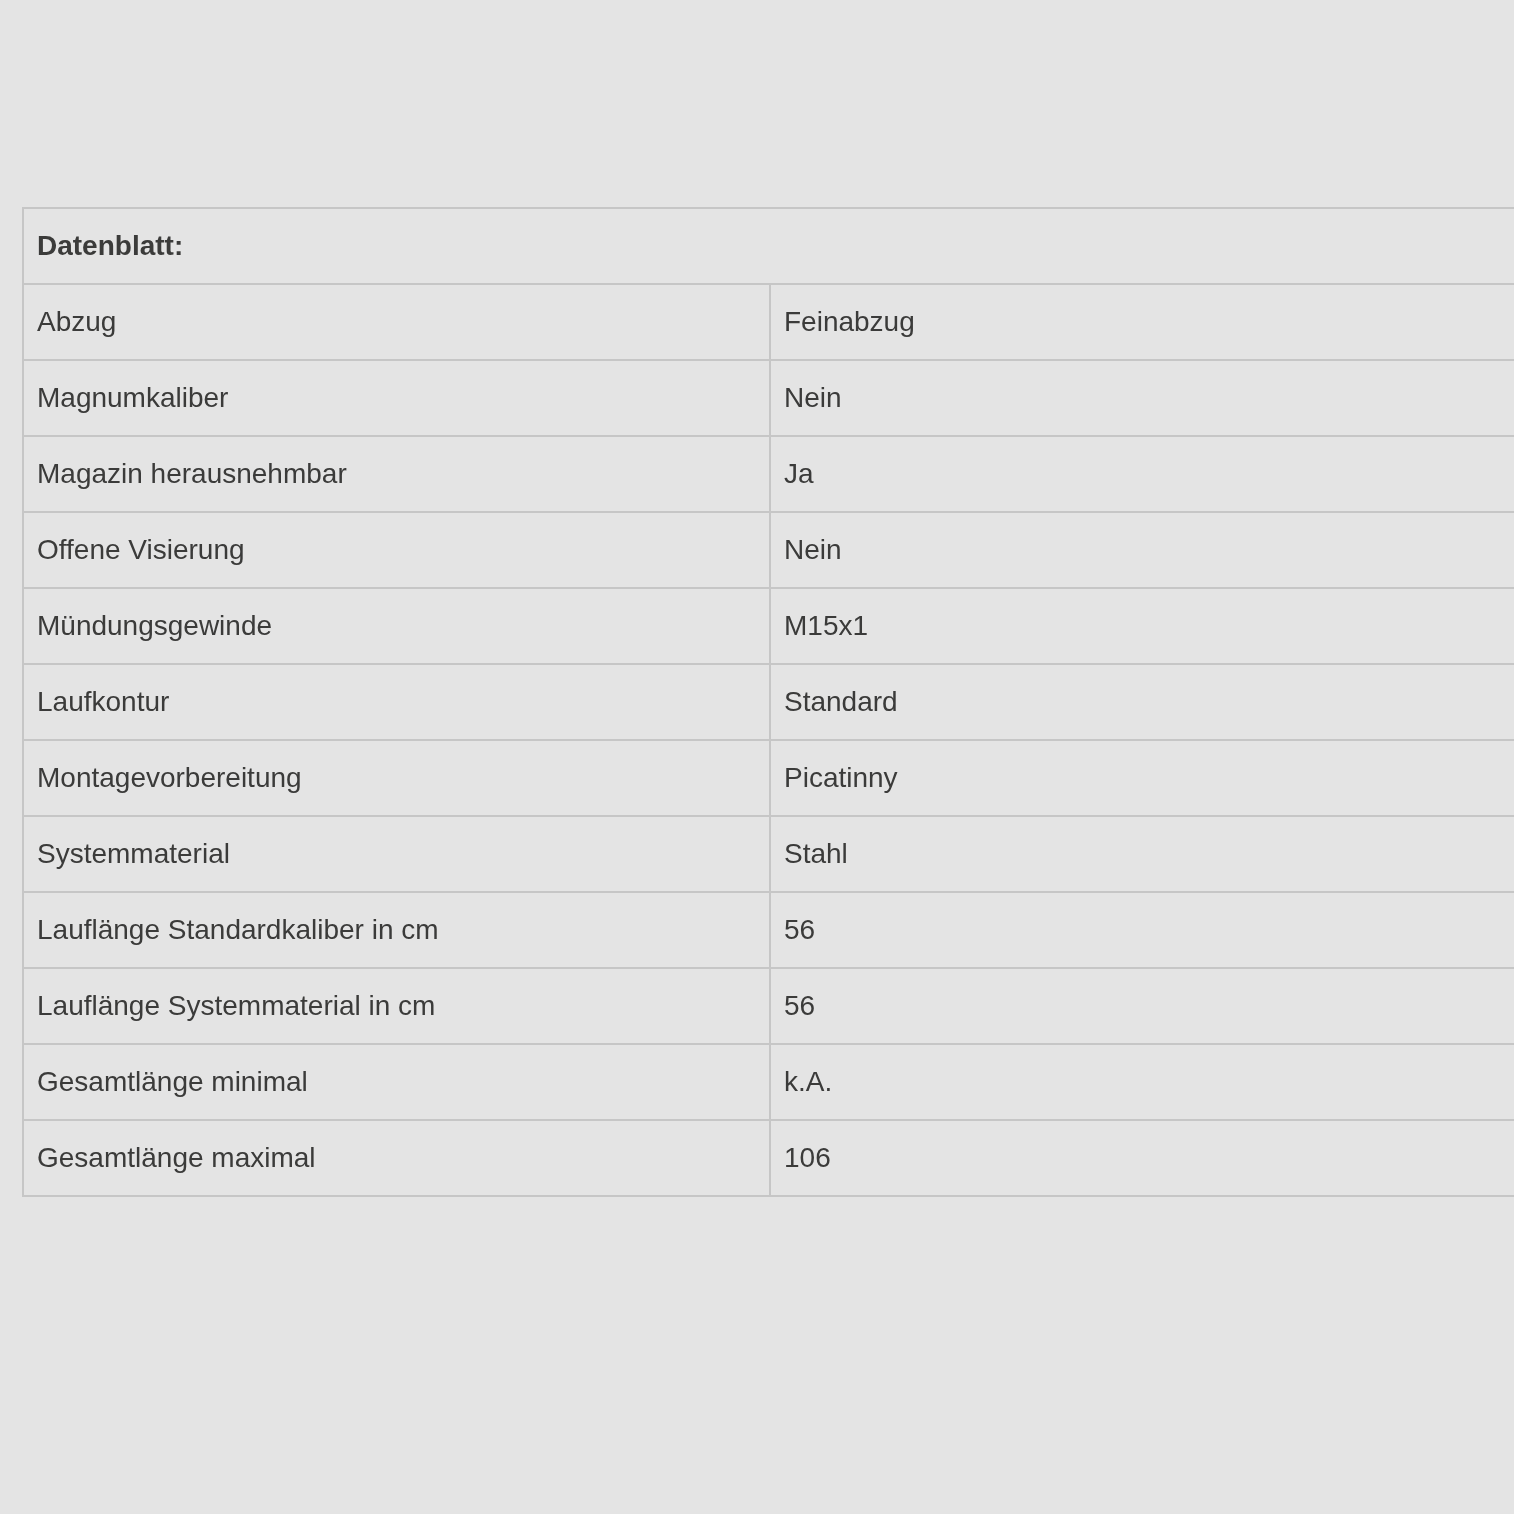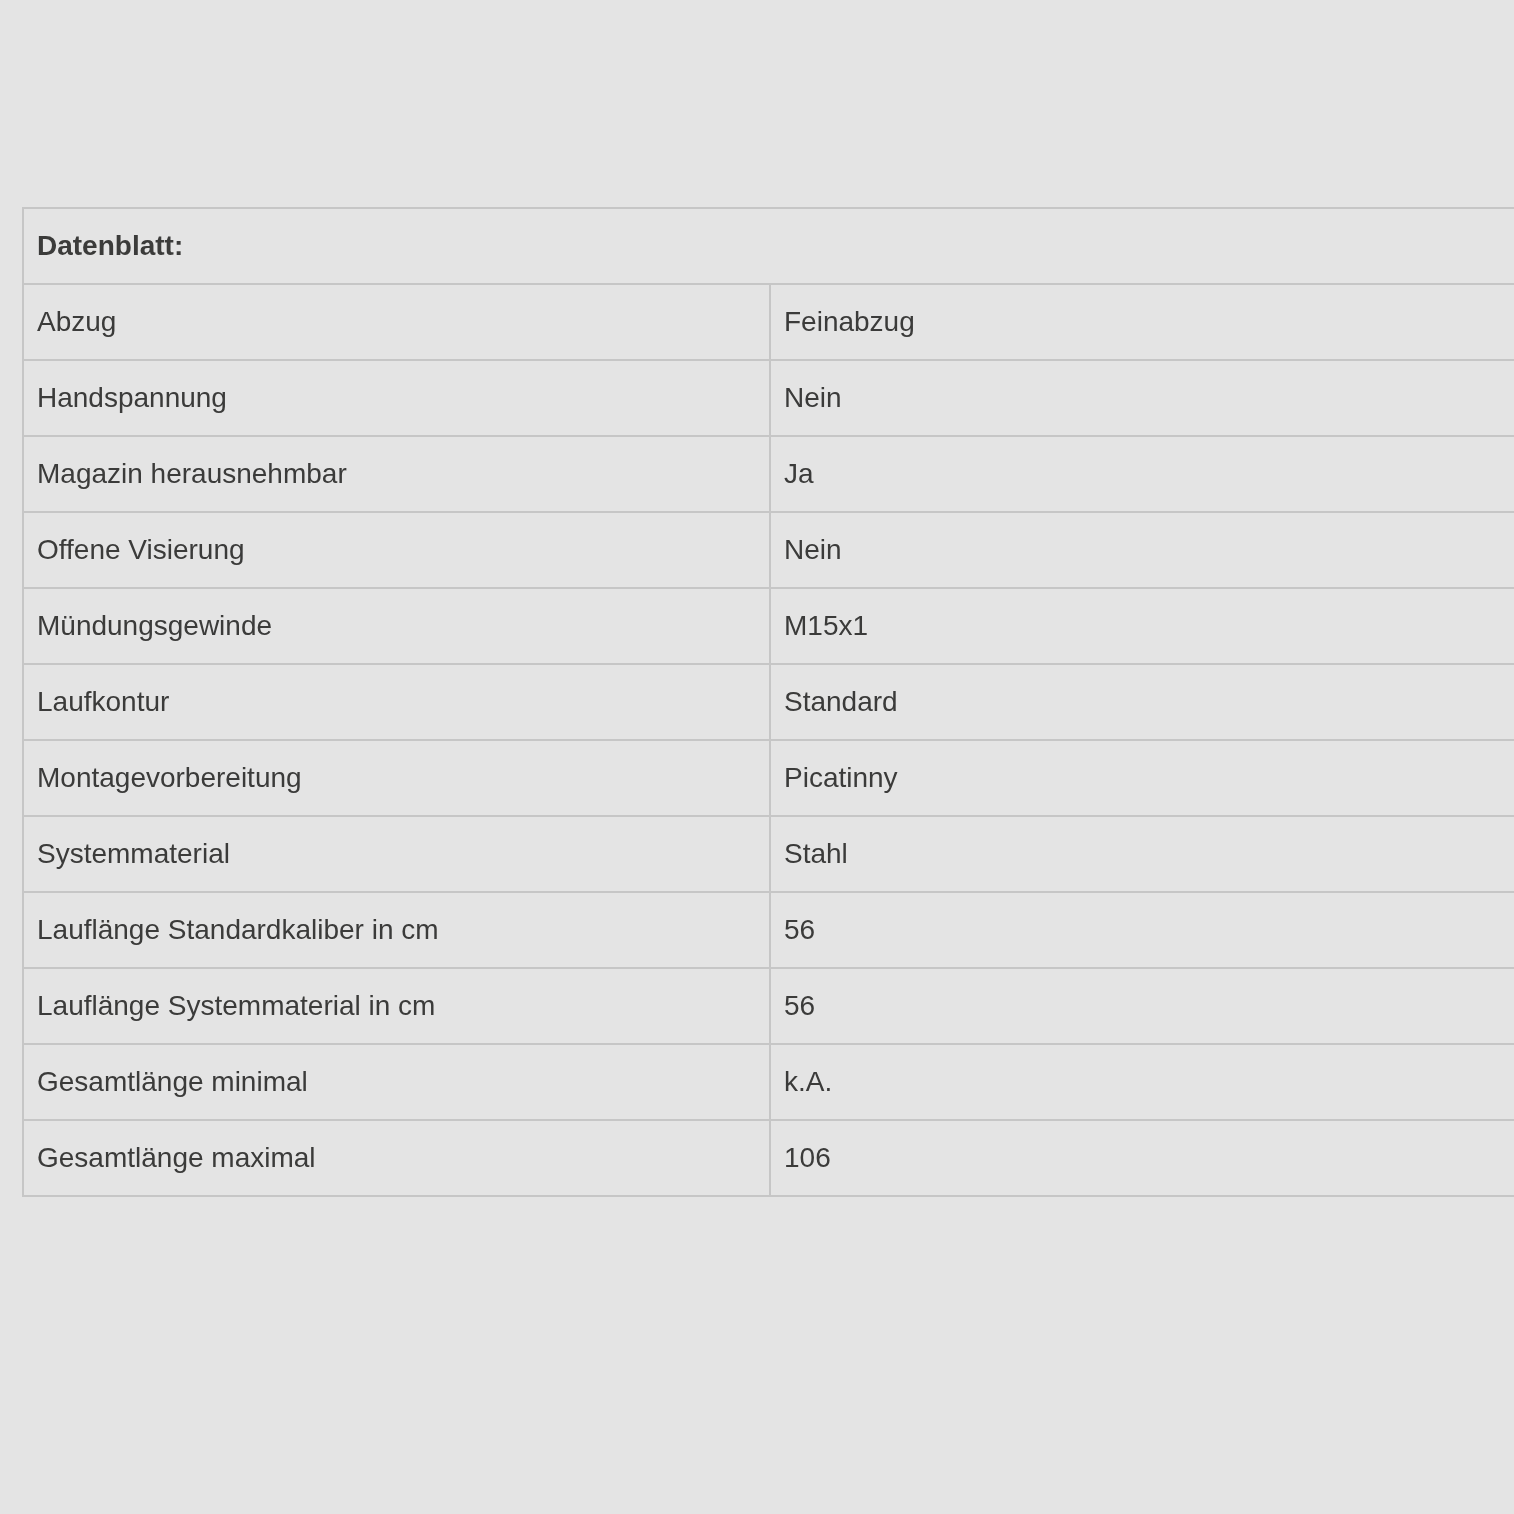--- a/index.html
+++ b/index.html
@@ -43,21 +43,21 @@
   </colgroup>
   <tbody>
     <tr>
       <td colspan="2" class="title-cell">Datenblatt:</td>
     </tr>
     <tr>
       <td>Abzug</td>
       <td>Feinabzug</td>
     </tr>
     <tr>
-      <td>Handspannung</td>
+      <td>Magnumkaliber</td>
       <td>Nein</td>
     </tr>
     <tr>
       <td>Magazin herausnehmbar</td>
       <td>Ja</td>
     </tr>
     <tr>
       <td>Offene Visierung</td>
       <td>Nein</td>
     </tr>

